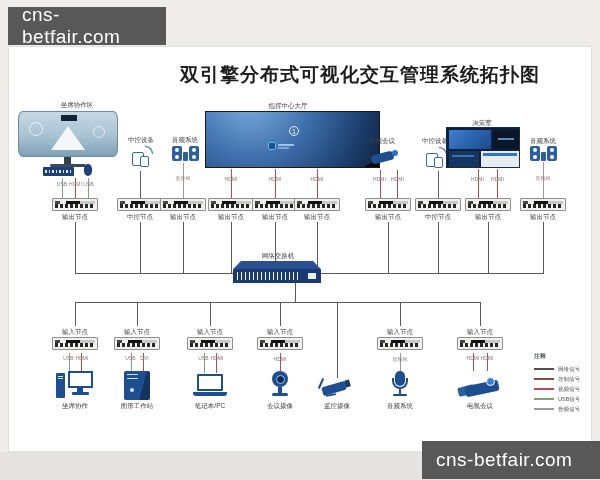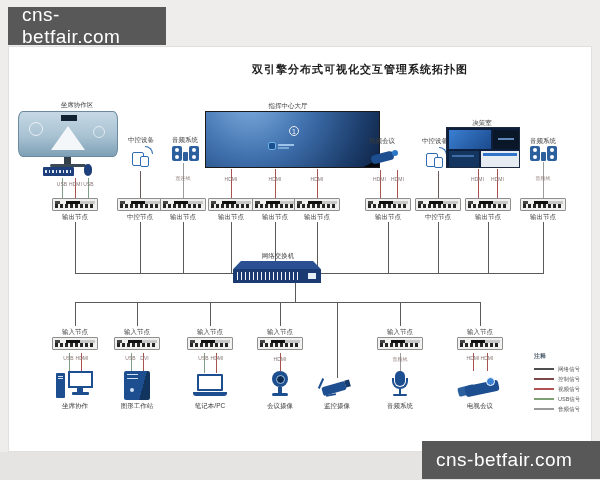--- a/index.html
+++ b/index.html
@@ -5,21 +5,21 @@
   * { margin:0; padding:0; box-sizing:border-box; }
   body { font-family:"Liberation Sans", sans-serif; }
   .stage { position:relative; width:600px; height:480px; background:#efedeb; overflow:hidden; }
   .card  { position:absolute; left:8px; top:46px; width:584px; height:406px; background:#ffffff; border:1px solid #e2e0de; }
   .strip { position:absolute; left:0; top:452px; width:600px; height:28px; background:#e6e4e2; }
 
   .wm { position:absolute; background:#585858; color:#fff; font-size:19px; display:flex; align-items:center; padding:0 14px; letter-spacing:0.5px; }
   .wm-top { left:8px; top:7px; width:158px; height:38px; }
   .wm-bot { left:422px; top:441px; width:178px; height:38px; }
 
-  .title { position:absolute; left:180px; top:62px; width:360px; text-align:center; font-size:11px; font-weight:bold; color:#1c1c1c; letter-spacing:1px; }
+  .title { position:absolute; left:180px; top:62px; width:360px; text-align:right; font-size:19px; font-weight:bold; color:#1c1c1c; letter-spacing:1px; }
 
   .lbl { position:absolute; font-size:6.5px; color:#3c3c3c; text-align:center; line-height:1.15; }
   .cl  { position:absolute; font-size:5px; color:#8a7676; text-align:center; line-height:1; }
 
   .vl { position:absolute; width:1px; background:#5a5a5a; display:block; }
   .hl { position:absolute; height:1px; background:#5a5a5a; display:block; }
   .red { background:#a8514f; } .grn { background:#7e9e85; } .gry { background:#9c9c9c; } .ctl { background:#6b5858; }
 
   .ncol { position:absolute; width:46px; }
   .node { position:relative; width:46px; height:13px; margin:0 auto; background:#f1f1ef; border:1px solid #8f8f8f; border-radius:1px; }

